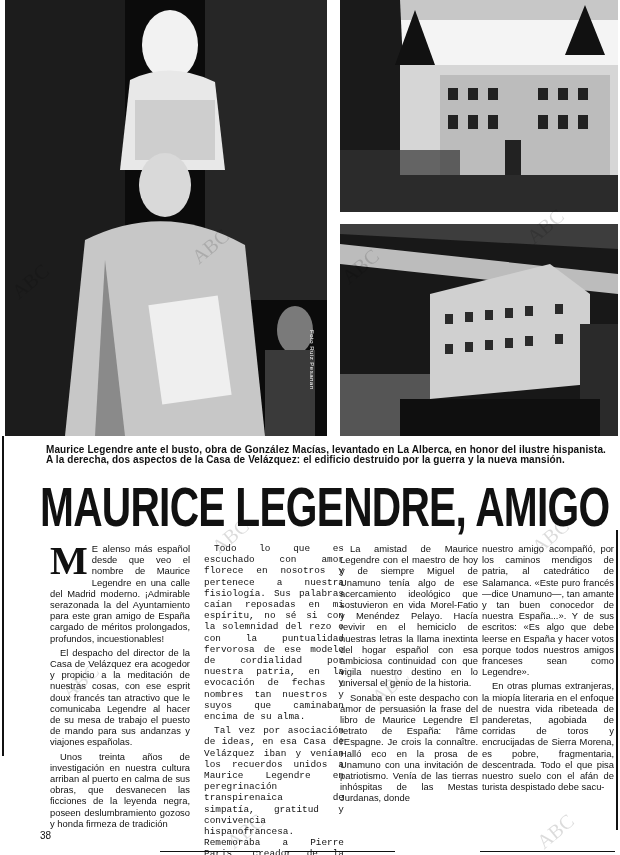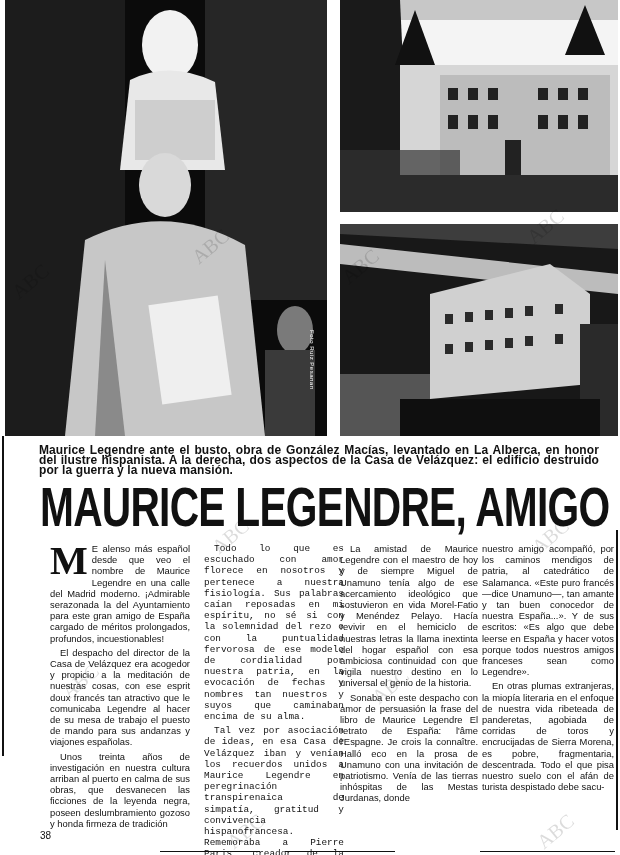--- a/index.html
+++ b/index.html
@@ -10,21 +10,21 @@
 
   #photo-bust { left: 5px; top: 0; width: 322px; height: 436px; }
   #photo-house-old { left: 340px; top: 0; width: 278px; height: 212px; }
   #photo-house-new { left: 340px; top: 224px; width: 278px; height: 212px; }
 
   .credit { position: absolute; left: 303px; top: 330px; width: 12px; height: 80px; color: #fff; font-size: 6px; writing-mode: vertical-rl; letter-spacing: 0.5px; }
 
   .left-rule { position: absolute; left: 2px; top: 436px; width: 2px; height: 320px; background: #111; }
   .right-rule { position: absolute; left: 616px; top: 530px; width: 2px; height: 300px; background: #111; }
 
-  #caption { position: absolute; left: 39px; top: 445px; width: 560px; font-size: 12px; font-weight: bold; line-height: 10px; text-align: justify; letter-spacing: 0.1px; }
+  #caption { position: absolute; left: 46px; top: 445px; width: 560px; font-size: 10px; font-weight: bold; line-height: 10px; text-align: justify; letter-spacing: 0.1px; }
 
   #headline { position: absolute; left: 40px; top: 477px; width: 580px; height: 62px; font-family: "Liberation Sans", sans-serif; font-weight: bold; font-size: 55px; line-height: 60px; letter-spacing: -1px; transform: scaleX(0.74); transform-origin: left top; white-space: nowrap; }
 
   .col { position: absolute; top: 543px; font-size: 9.4px; line-height: 11.2px; text-align: justify; hyphens: auto; }
   .col p { margin: 0 0 3px 0; text-indent: 10px; }
   #col1 { left: 50px; width: 140px; }
   #col2 { left: 204px; width: 140px; font-family: Liberation Mono, monospace; }
   #col3 { left: 340px; width: 138px; }
   #col4 { left: 482px; width: 132px; }
 

